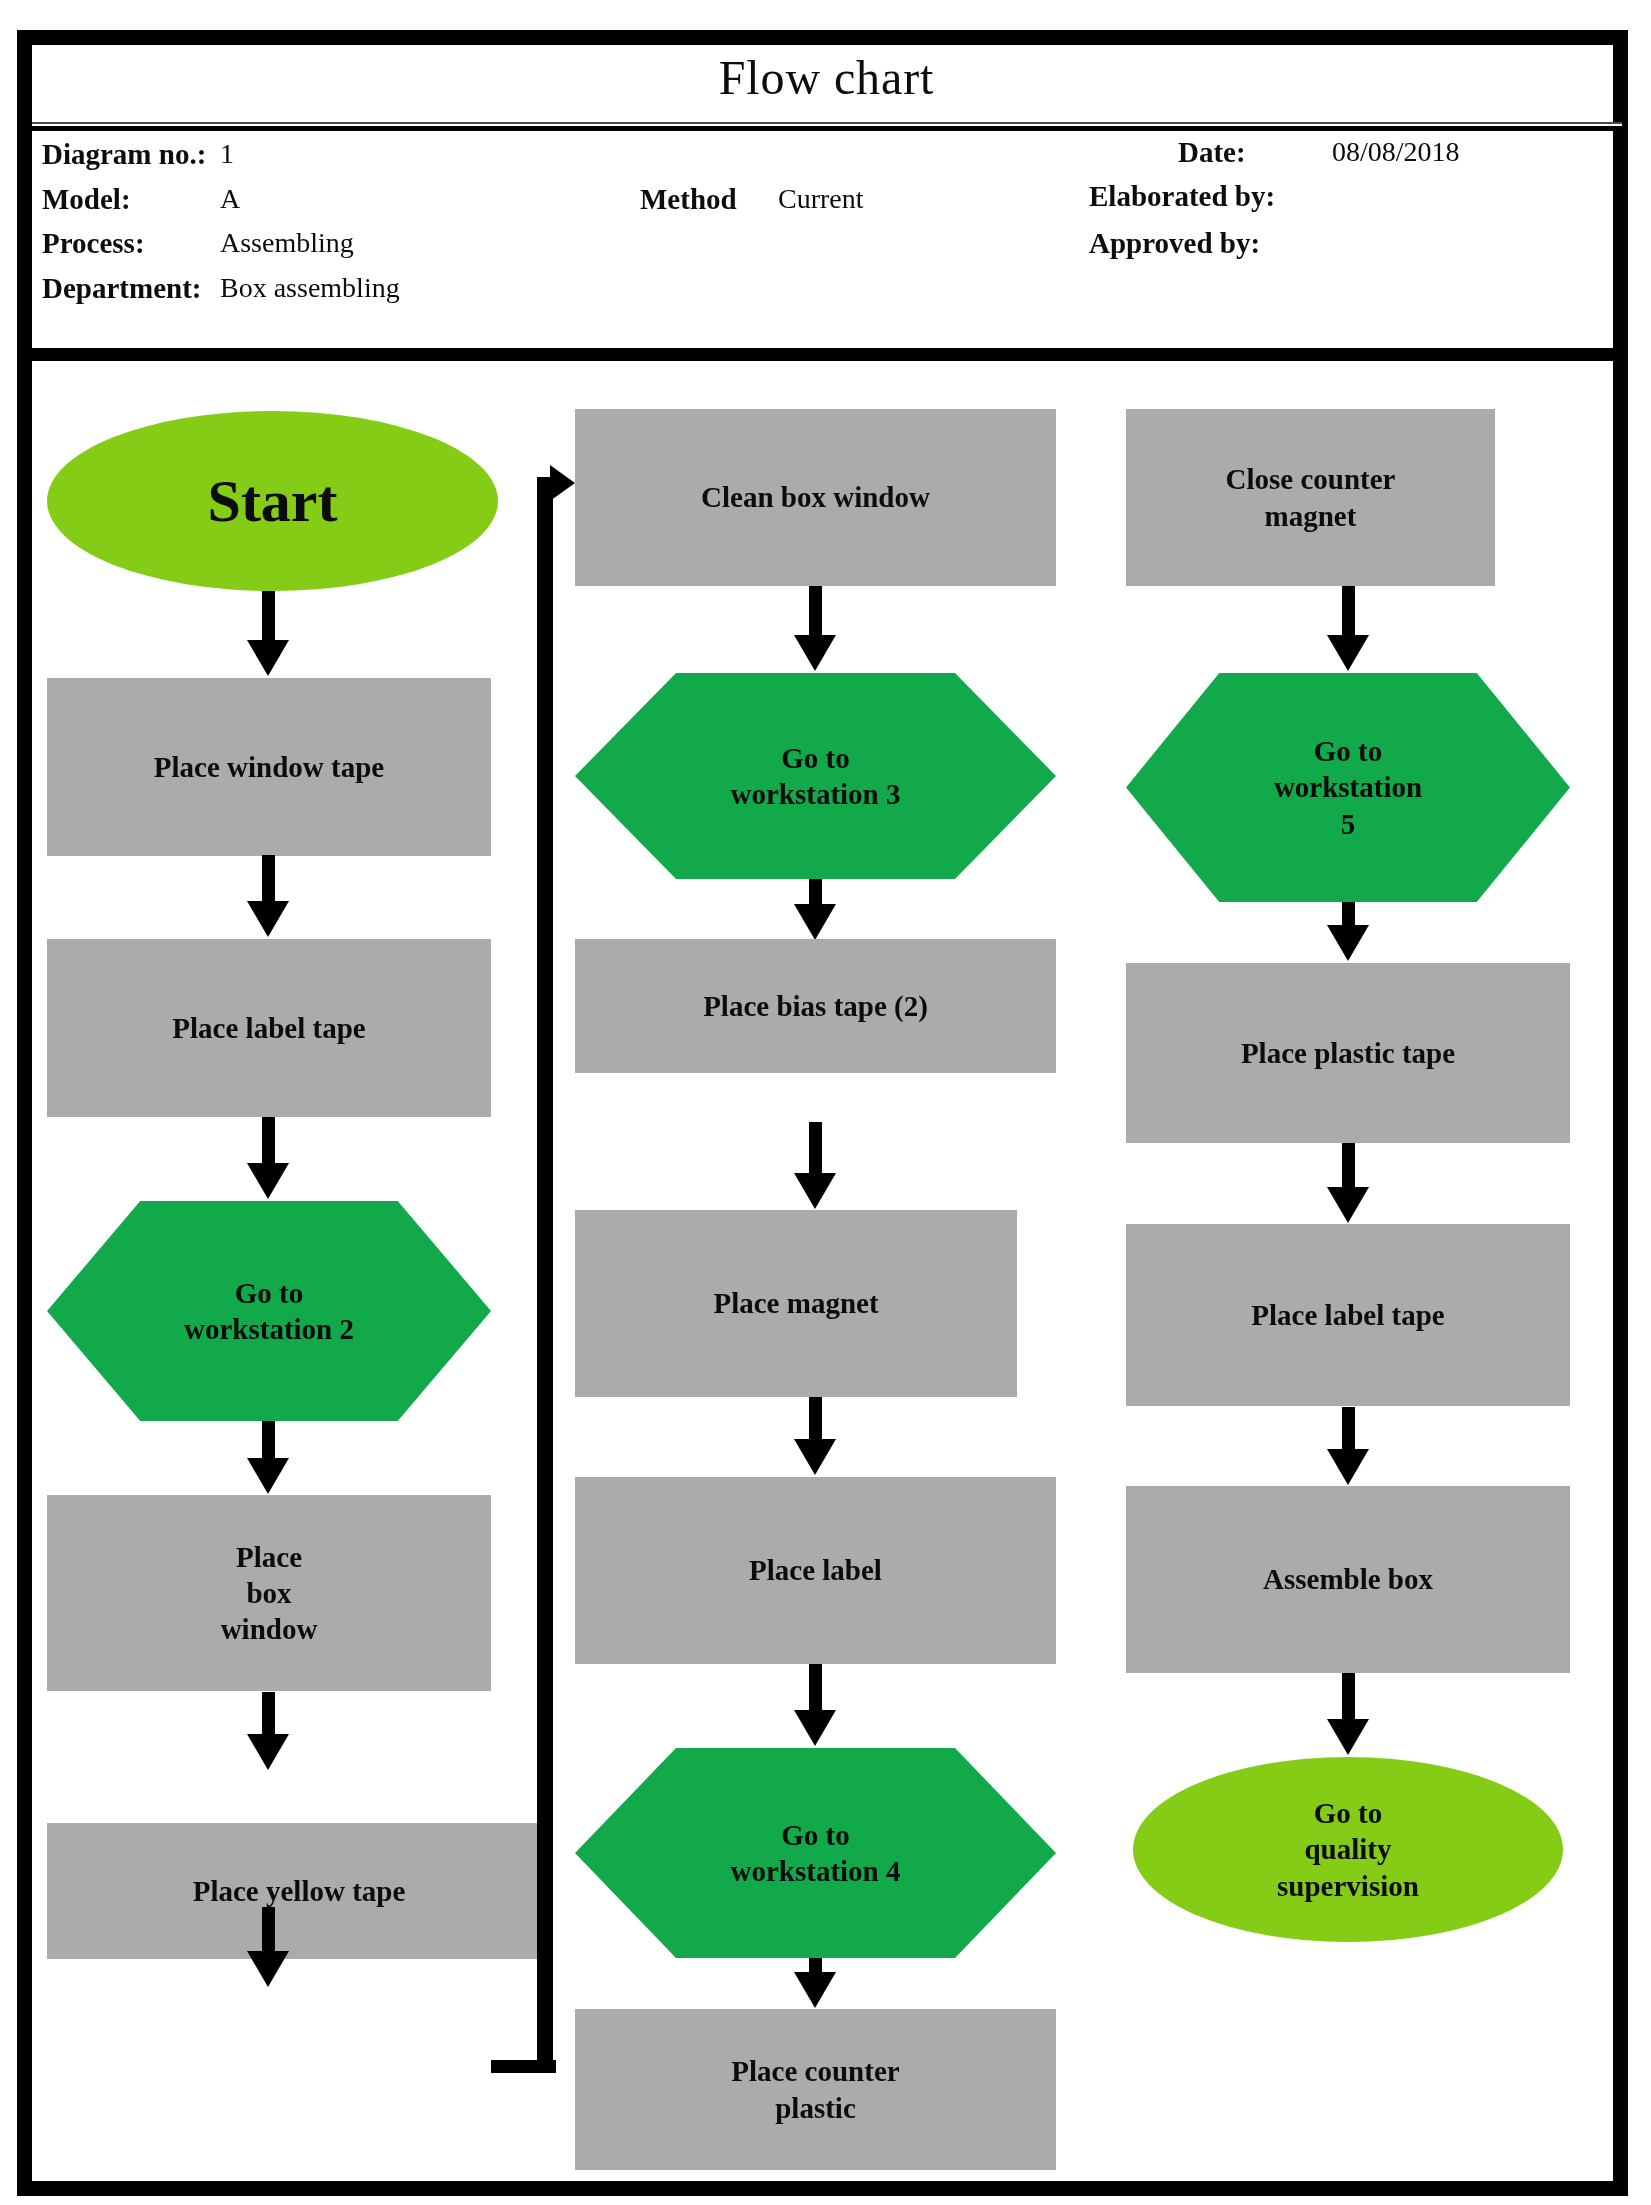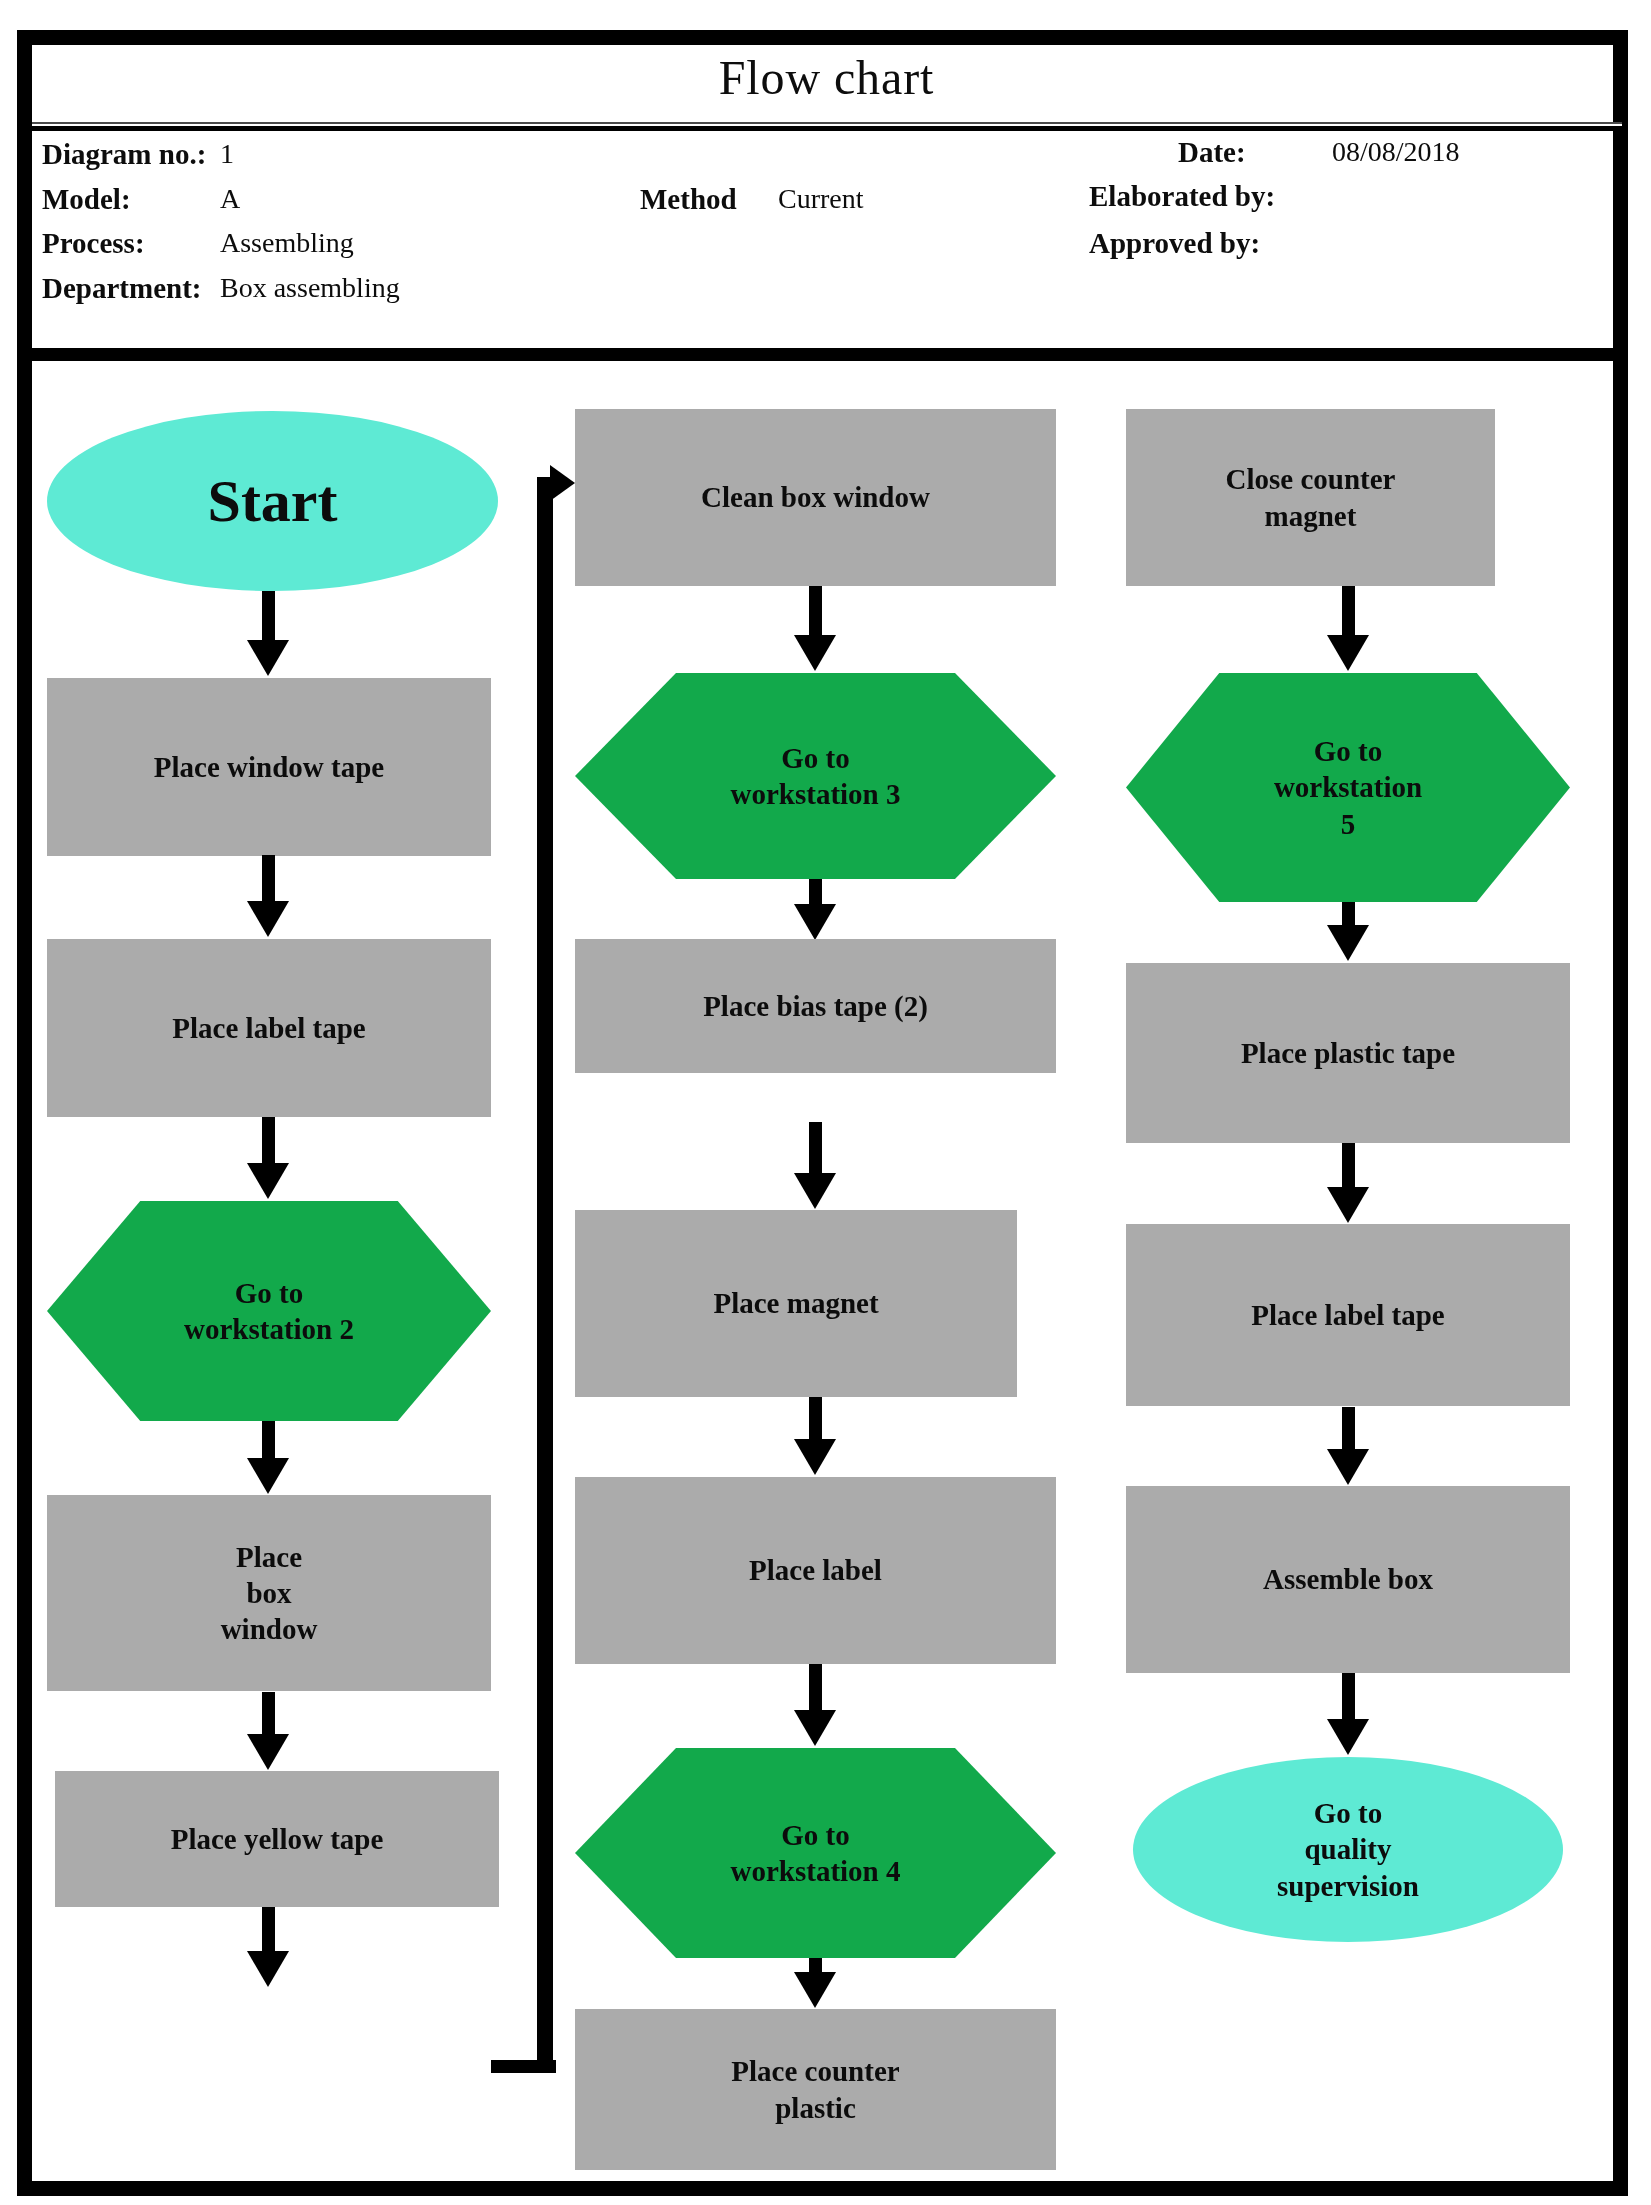--- a/index.html
+++ b/index.html
@@ -28,21 +28,21 @@
   }
   .hlabel{position:absolute;font-size:29px;font-weight:700;white-space:nowrap;}
   .hvalue{position:absolute;font-size:28px;font-weight:400;white-space:nowrap;}
   .node{
     position:absolute;display:flex;align-items:center;justify-content:center;
     text-align:center;white-space:pre-line;
     font-size:29px;font-weight:700;line-height:1.25;color:#0c0c0c;
   }
   .rect{background:#ABABAB;}
   .hex{background:#12A94B;clip-path:polygon(0% 50%,21% 0%,79% 0%,100% 50%,79% 100%,21% 100%);}
-  .ellip{background:#5eead4;border-radius:50%;}
+  .ellip{background:#84cc16;border-radius:50%;}
   .start-text{font-size:60px;}
   .arr{position:absolute;width:47px;}
   .arr::before{
     content:"";position:absolute;left:17px;top:0;bottom:33px;width:13px;background:#000;
   }
   .arr::after{
     content:"";position:absolute;left:2.3px;bottom:0;width:0;height:0;
     border-left:21px solid transparent;border-right:21px solid transparent;border-top:36px solid #000;
   }
   .seg{position:absolute;background:#000;}
@@ -92,21 +92,21 @@
 
   <div class="node hex" style="left:47px;top:1201px;width:444px;height:220px;">Go to
 workstation 2</div>
   <div class="arr" style="left:245px;top:1421px;height:73px;"></div>
 
   <div class="node rect" style="left:47px;top:1495px;width:444px;height:196px;">Place
 box
 window</div>
   <div class="arr" style="left:245px;top:1692px;height:78px;"></div>
 
-  <div class="node rect" style="left:47px;top:1771px;width:444px;height:136px;margin-left:8px;">Place yellow tape</div>
+  <div class="node rect" style="left:47px;top:1823px;width:504px;height:136px;">Place yellow tape</div>
   <div class="arr" style="left:245px;top:1907px;height:80px;"></div>
 
 
   <div class="node rect" style="left:575px;top:409px;width:481px;height:177px;">Clean box window</div>
   <div class="arr" style="left:792px;top:586px;height:85px;"></div>
 
   <div class="node hex" style="left:575px;top:673px;width:481px;height:206px;">Go to
 workstation 3</div>
   <div class="arr" style="left:792px;top:879px;height:61px;"></div>
 

